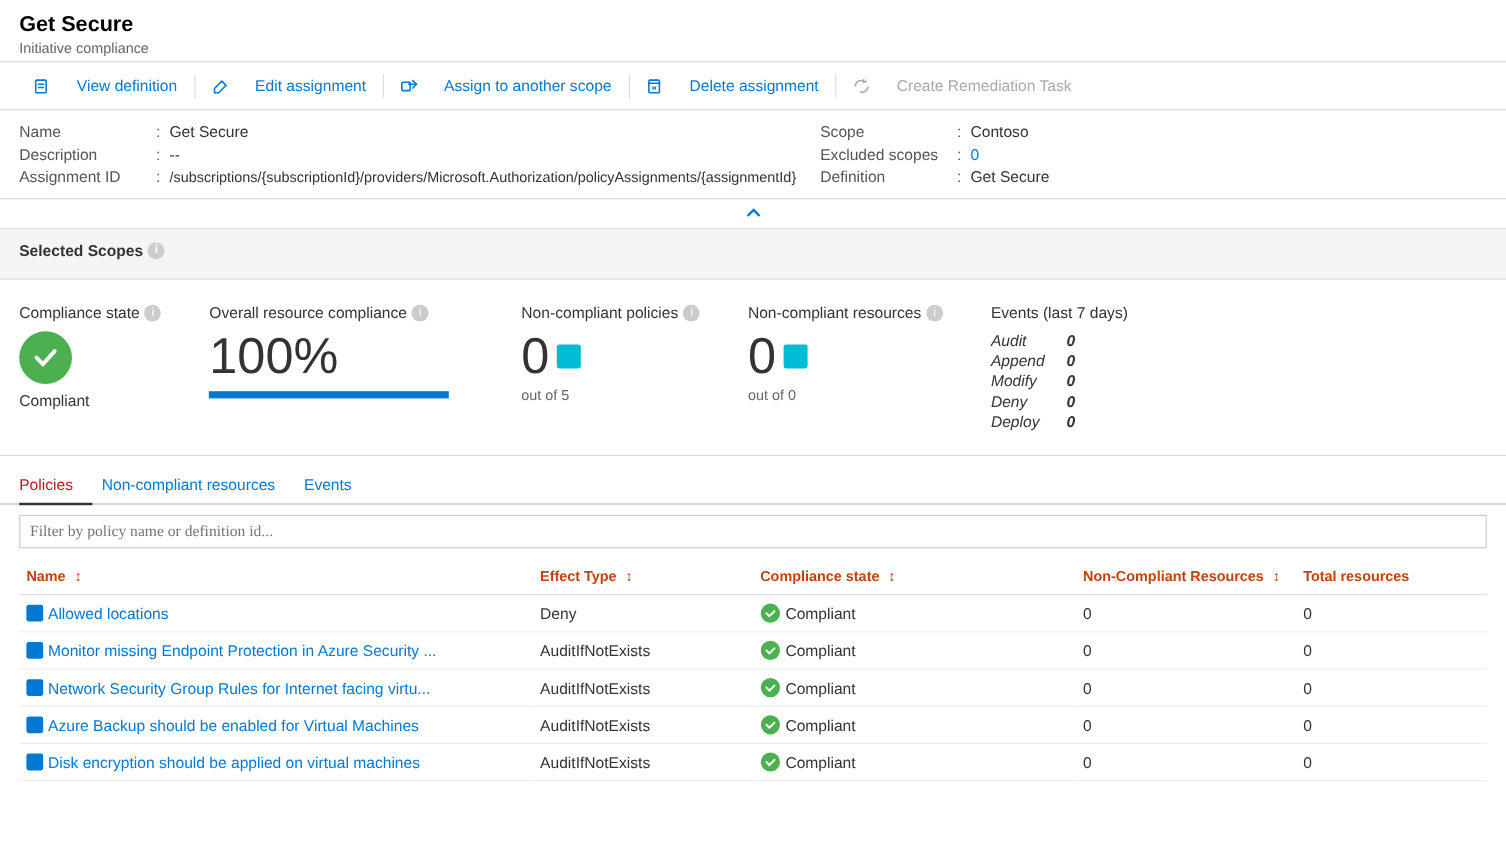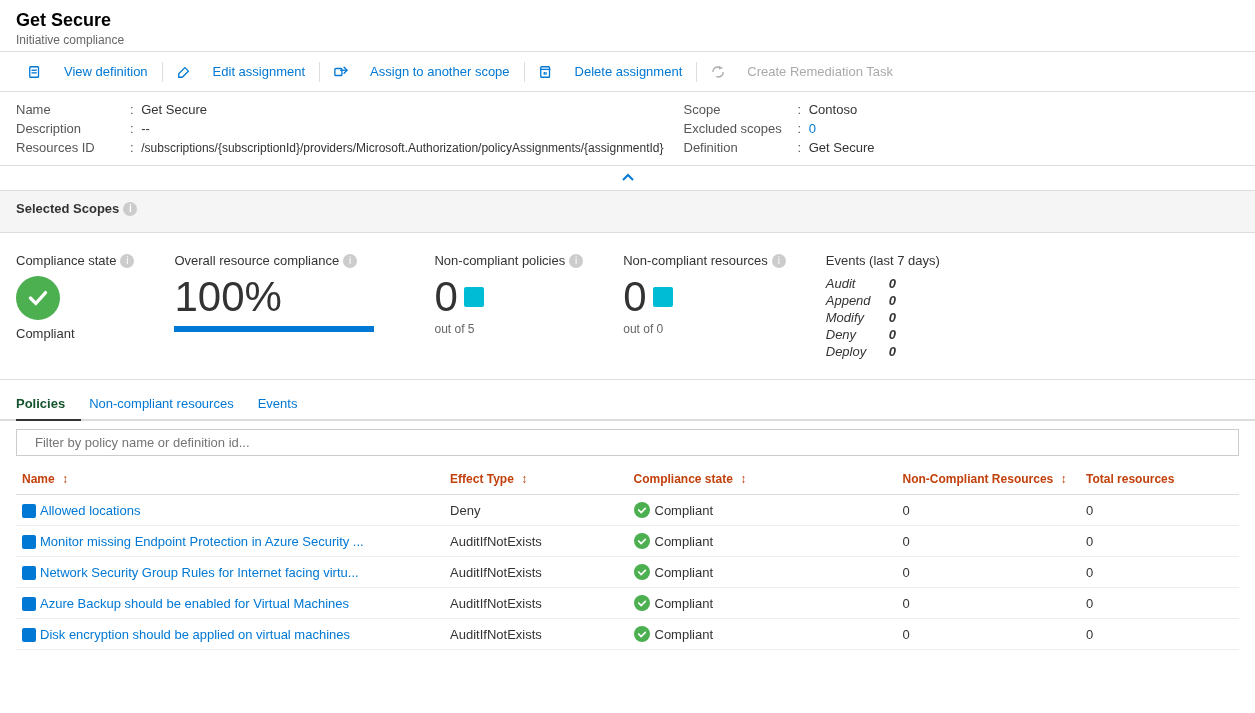--- a/index.html
+++ b/index.html
@@ -45,37 +45,37 @@
     .non-compliant-num { display: flex; align-items: center; gap: 6px; }
     .cube-icon { width: 20px; height: 20px; background: #00bcd4; display: inline-block; border-radius: 2px; }
     
     .events-block { display: flex; flex-direction: column; gap: 2px; font-style: italic; }
     .event-row { display: flex; gap: 8px; font-size: 13px; }
     .event-label { min-width: 55px; color: #333; }
     .event-value { font-weight: 600; }
     
     .tabs-section { display: flex; padding: 0 16px; border-bottom: 2px solid #ddd; margin-top: 8px; }
     .tab { padding: 8px 16px 8px 0; font-size: 13px; cursor: pointer; color: #0078d4; margin-right: 8px; border-bottom: 2px solid transparent; margin-bottom: -2px; }
-    .tab.active { color: #14532d; border-bottom: 2px solid #333; font-weight: 700; }
+    .tab.active { color: #b91c1c; border-bottom: 2px solid #333; font-weight: 400; }
     
     .filter-section { display: flex; padding: 8px 16px; gap: 8px; }
-    .filter-input { flex: 1; padding: 5px 18px; border: 1px solid #ccc; font-size: 13px; }
+    .filter-input { flex: 1; padding: 5px 8px; border: 1px solid #ccc; font-size: 13px; font-family: Liberation Serif, serif; }
     .filter-dropdown { padding: 5px 8px; border: 1px solid #ccc; font-size: 13px; background: #fff; min-width: 160px; }
     
     .table-section { padding: 0 16px; }
     table { width: 100%; border-collapse: collapse; }
     th { text-align: left; font-size: 12px; color: #c2410c; font-weight: 600; padding: 8px 6px; border-bottom: 1px solid #ddd; }
     td { padding: 7px 6px; font-size: 13px; border-bottom: 1px solid #eee; vertical-align: middle; }
     .col-name { width: 35%; }
     .col-effect { width: 15%; }
     .col-compliance { width: 22%; margin-left: 20px; }
     .col-noncompliant { width: 15%; }
     .col-total { width: 13%; }
     .sort-icon { display: inline-flex; flex-direction: column; margin-left: 4px; cursor: pointer; }
-    .link-cell { color: #0078d4; cursor: pointer; display: flex; align-items: flex-end; gap: 4px; }
+    .link-cell { color: #0078d4; cursor: pointer; display: flex; align-items: flex-start; gap: 4px; }
     .info-icon { width: 14px; height: 14px; border-radius: 50%; background: #ccc; display: inline-flex; align-items: center; justify-content: center; font-size: 10px; color: #fff; cursor: pointer; }
     .compliant-cell { display: flex; align-items: center; gap: 5px; }
     .small-check { width: 16px; height: 16px; background: #4caf50; border-radius: 50%; display: inline-flex; align-items: center; justify-content: center; }
     .small-check svg { width: 10px; height: 10px; fill: white; }
     .policy-cube { width: 14px; height: 14px; background: #0078d4; border-radius: 2px; display: inline-block; }
   </style>
 </head>
 <body>
 
 <div class="header">
@@ -135,21 +135,21 @@
       <span class="info-label">Name</span>
       <span style="color:#555">:&nbsp;</span>
       <span class="info-value">Get Secure</span>
     </div>
     <div class="info-row" style="margin-top:4px">
       <span class="info-label">Description</span>
       <span style="color:#555">:&nbsp;</span>
       <span class="info-value">--</span>
     </div>
     <div class="info-row" style="margin-top:4px">
-      <span class="info-label">Resources ID</span>
+      <span class="info-label">Assignment ID</span>
       <span style="color:#555">:&nbsp;</span>
       <span class="info-value" style="font-size:12px">/subscriptions/{subscriptionId}/providers/Microsoft.Authorization/policyAssignments/{assignmentId}</span>
     </div>
   </div>
   <div>
     <div class="info-row">
       <span class="info-label">Scope</span>
       <span style="color:#555">:&nbsp;</span>
       <span class="info-value">Contoso</span>
     </div>

